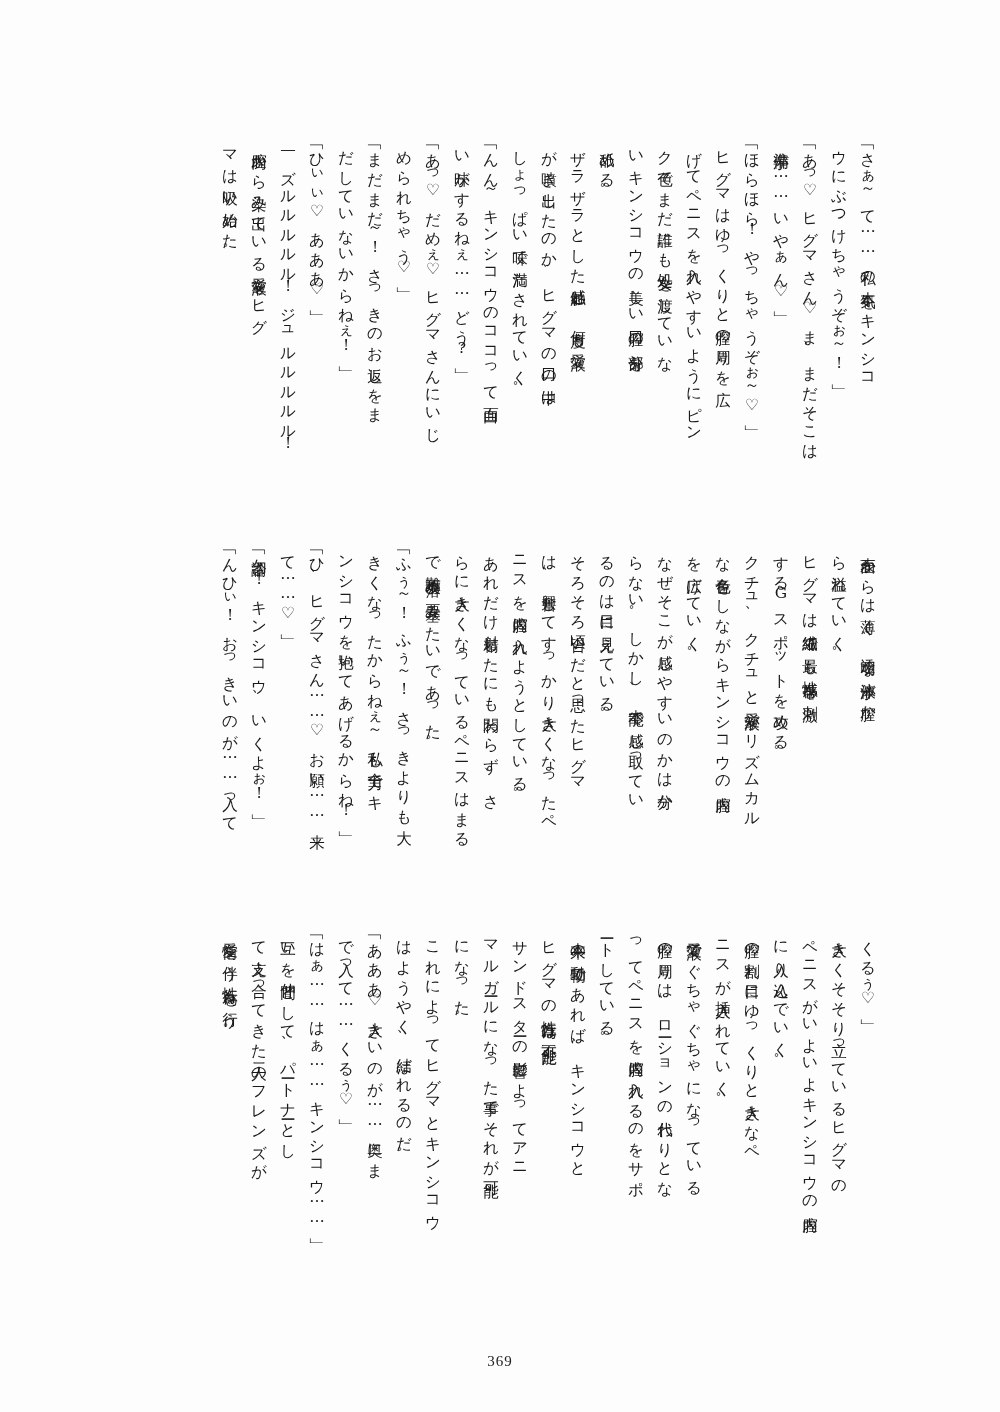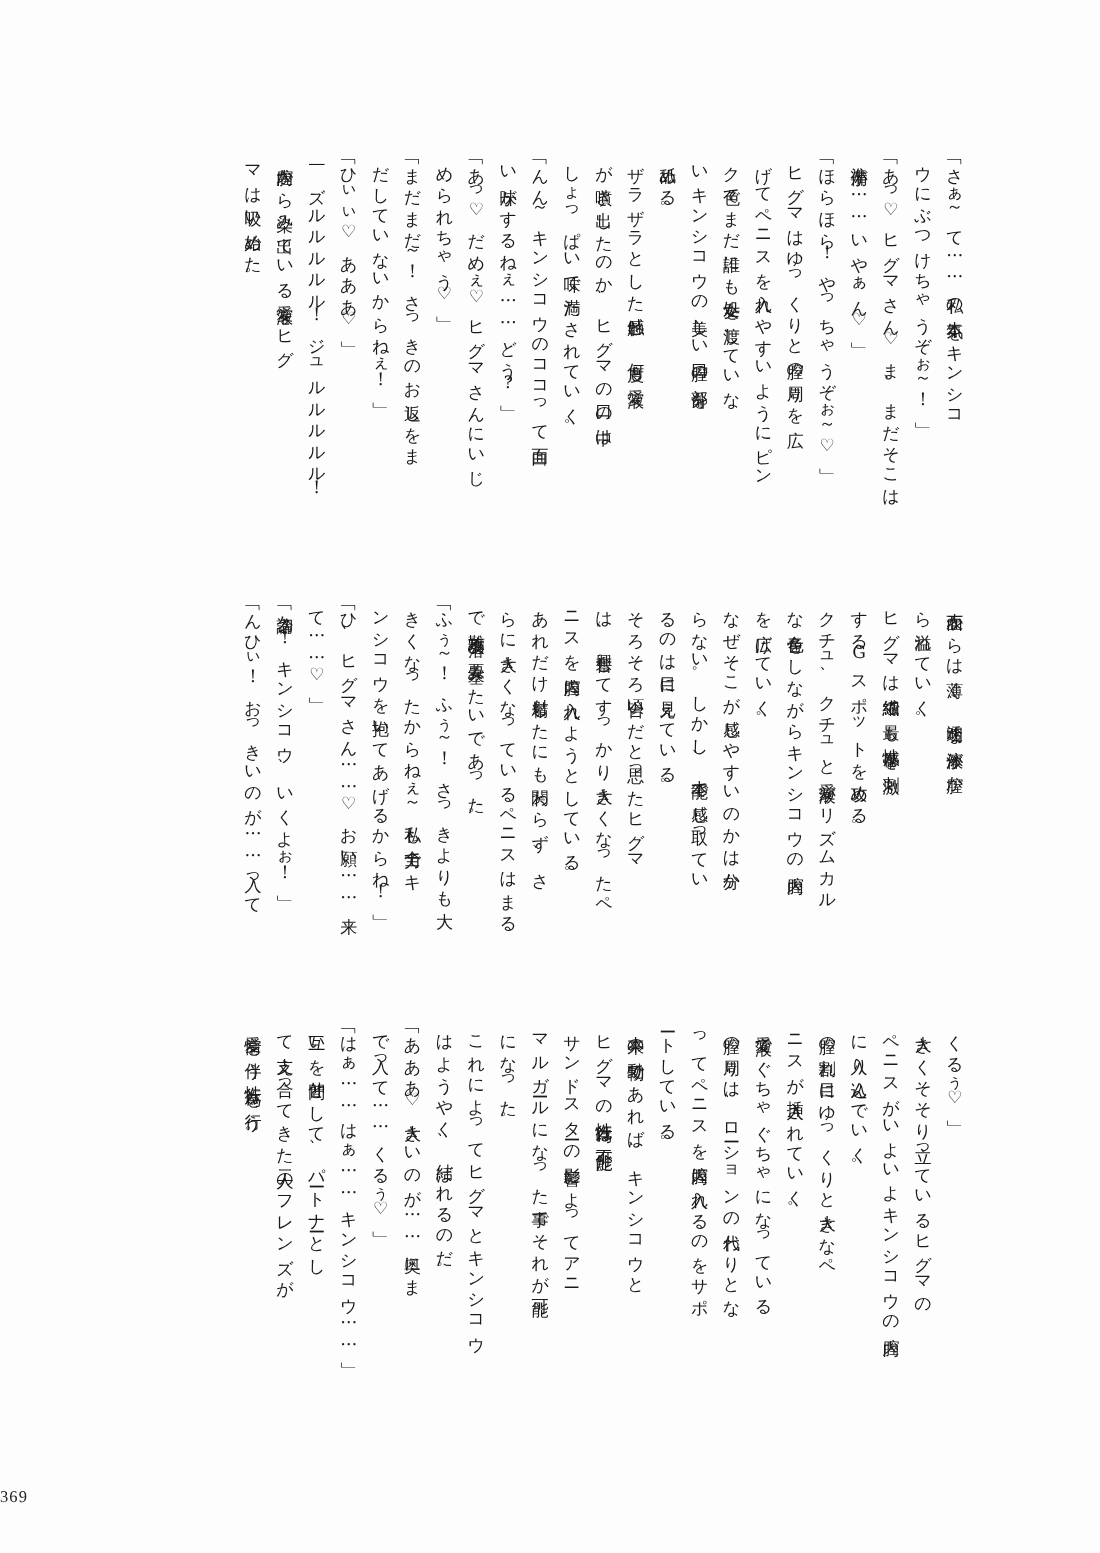--- a/index.html
+++ b/index.html
@@ -43,20 +43,21 @@
     width: 29px;
     height: 100%;
     white-space: nowrap;
     font-family: "DejaVu Serif", serif;
   }
   .page-number {
     position: absolute;
     left: 0;
     right: 0;
     bottom: 42px;
+    text-align: center;
     font-size: 15px;
     color: #222;
     font-family: "Liberation Serif", serif;
     letter-spacing: 1px;
   }
 </style>
 </head>
 <body>
 
 <div class="page">

